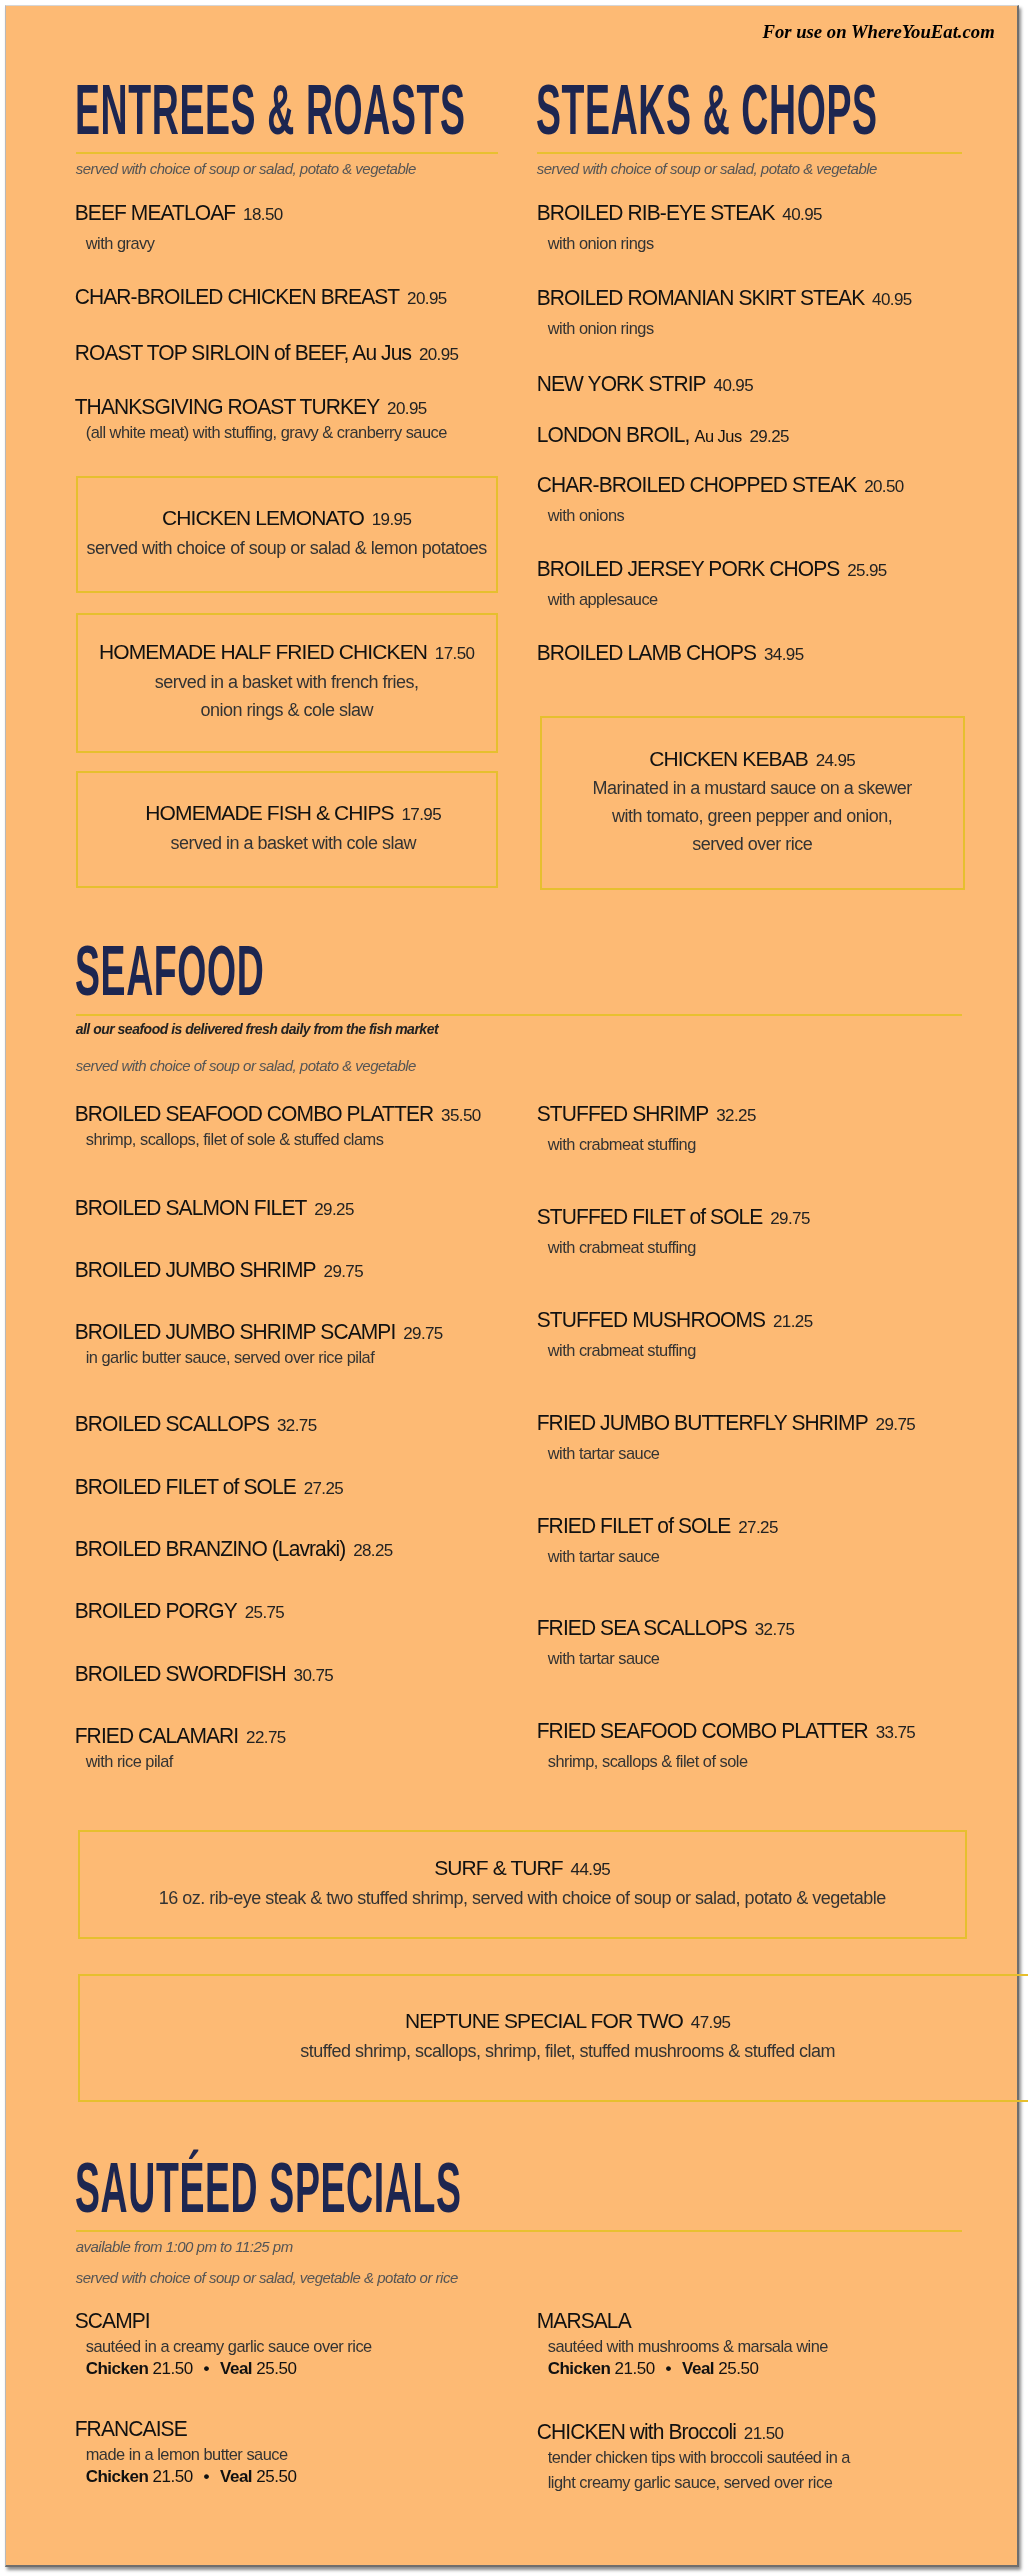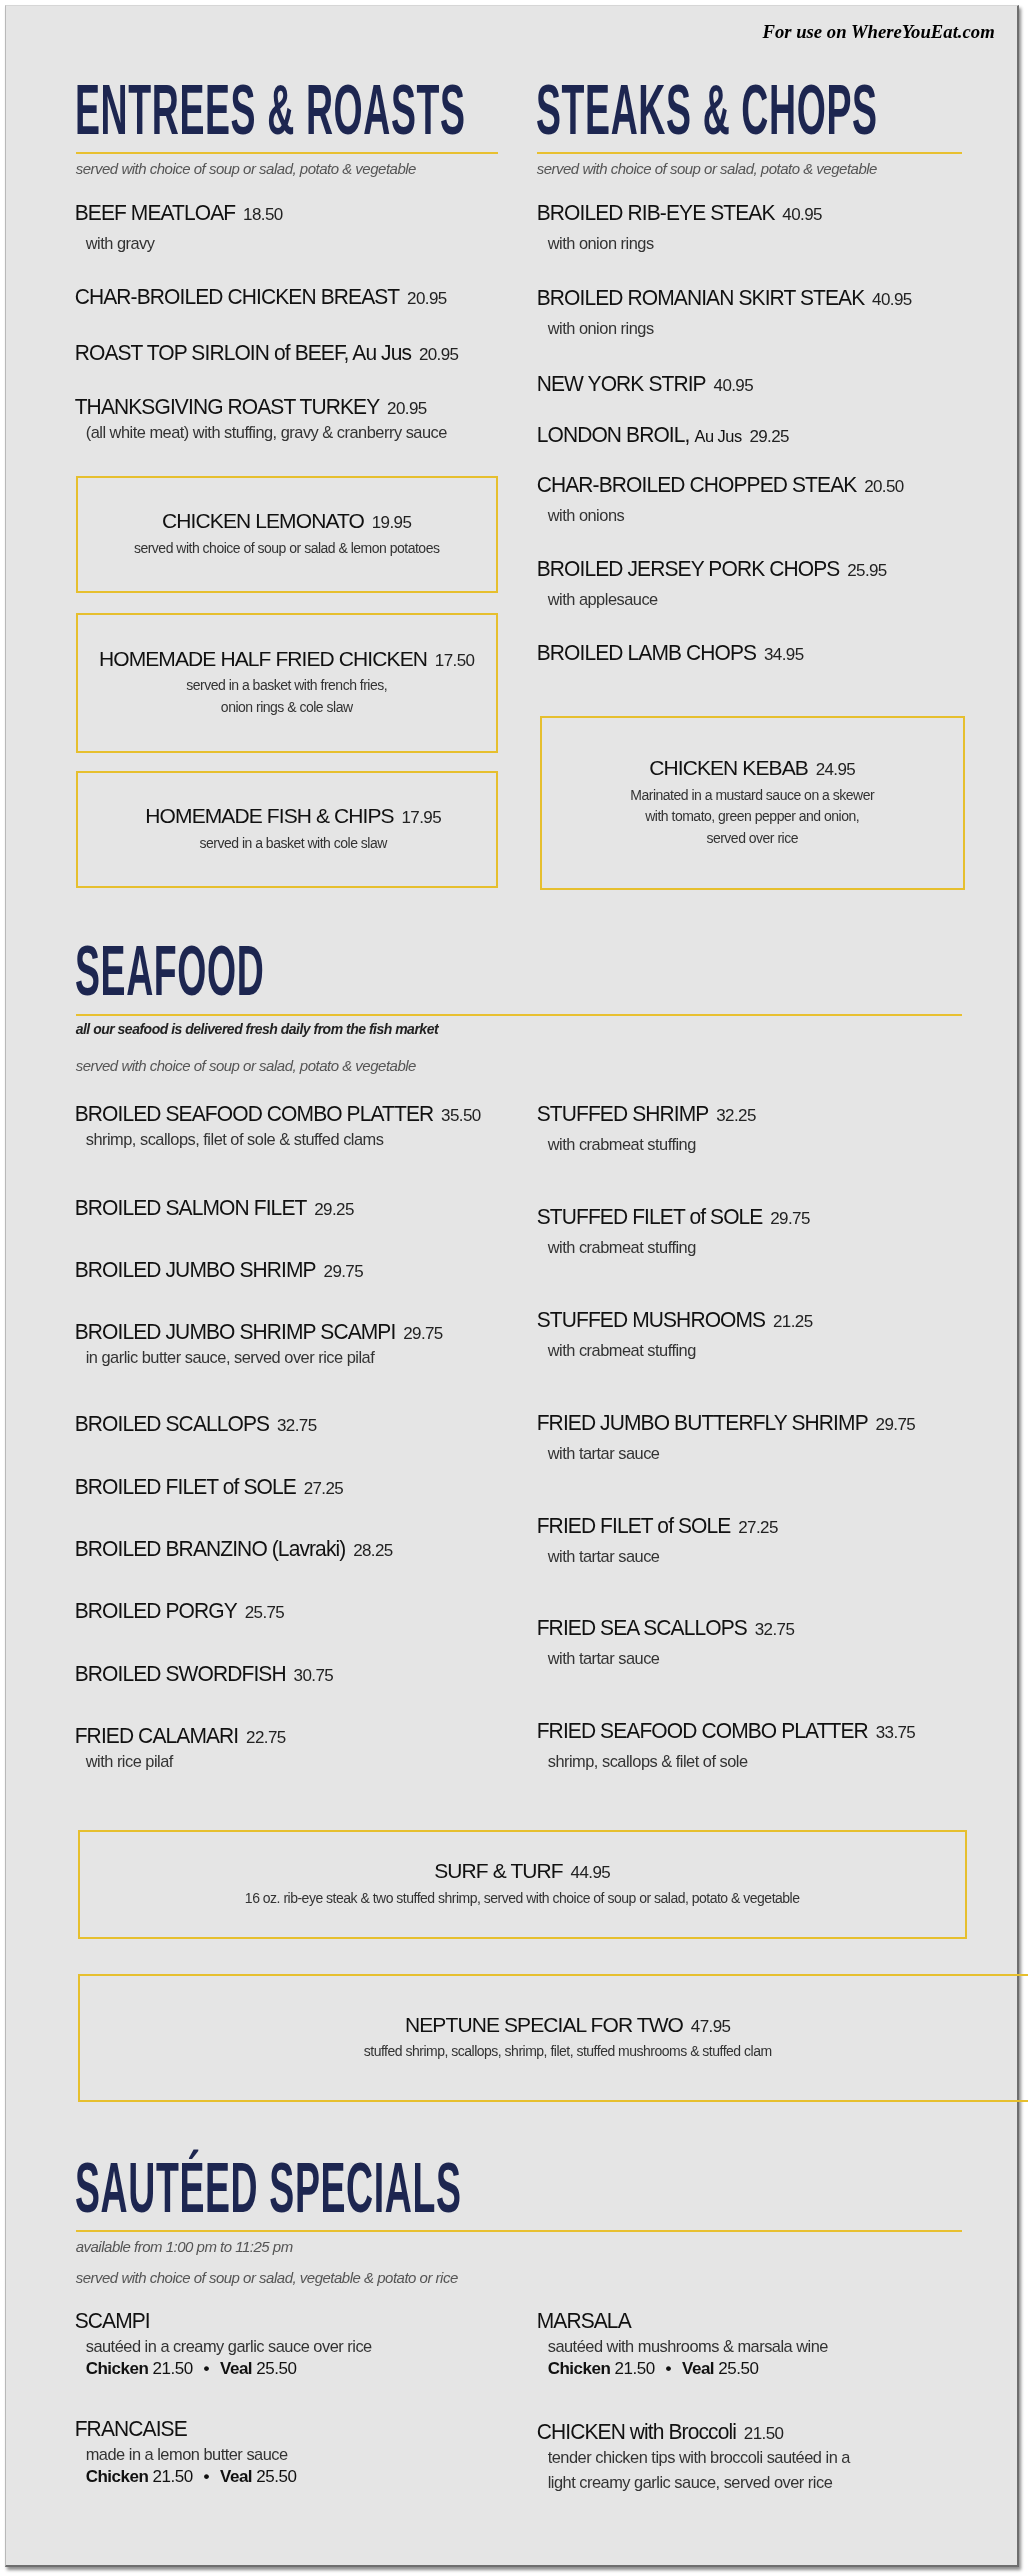--- a/index.html
+++ b/index.html
@@ -2,21 +2,21 @@
 <html style="font-size:12.5px"><head>
   <meta charset="utf-8">
   <style>
     html, body { margin: 0; padding: 0; background: #ffffff; }
     body {
       width: 1029px; height: 2576px; position: relative; overflow: hidden;
       font-family: "Liberation Sans", "DejaVu Sans", sans-serif; color: #1a1a1a;
     }
     .page {
       position: absolute; left: 4.7px; top: 4.7px; width: 1014px; height: 2562px;
-      background: #e5e5e5;
+      background: #fdba74;
       border-left: 1.6px solid #b9b9b9; border-top: 1.6px solid #d6d6d6;
       border-right: 2.3px solid #6e6e6e; border-bottom: 2.3px solid #6e6e6e;
       box-shadow: 2.3px 3.1px 3.1px rgba(0,0,0,0.45);
       box-sizing: border-box;
     }
     .watermark {
       position: absolute; right: 22px; top: 15.6px;
       font-family: "Liberation Serif", "DejaVu Serif", serif;
       font-style: italic; font-weight: bold; font-size: 18.7px; color: #000;
     }
@@ -35,21 +35,21 @@
     .item .desc { font-size: 16.4px; color: #333; margin-left: 11px; margin-top: 6.2px; letter-spacing: -0.5px; line-height: 1.5; }
     .item .variants { font-size: 17px; margin-left: 11px; letter-spacing: -0.5px; color: #111; }
     .item .variants b { font-weight: bold; }
     .item .variants .dot { margin: 0 11px; font-weight: bold; }
     .box {
       position: absolute; border: 2.3px solid #e6bf2e; box-sizing: border-box;
       display: flex; flex-direction: column; align-items: center; justify-content: center; text-align: center;
     }
     .box .name { font-size: 21px; letter-spacing: -0.9px; color: #111; }
     .box .price { font-size: 17px; margin-left: 7.8px; letter-spacing: -0.6px; color: #222; text-align: center; }
-    .box .desc { font-size: 14px; color: #333; letter-spacing: -0.5px; line-height: 1.55; margin-top: 4.7px; }
+    .box .desc { font-size: 18px; color: #333; letter-spacing: -0.5px; line-height: 1.55; margin-top: 4.7px; }
   </style>
 </head>
 <body>
 
 <div class="page">
 
   <div class="watermark">For use on WhereYouEat.com</div>
 
   <div class="sec-title" style="left:69px; top:70px; font-size:48px; transform:scaleX(0.78) scaleY(1.45);">ENTREES &amp; ROASTS</div>
   <div class="rule" style="left:70px; top:146px; width:422px;"></div>

